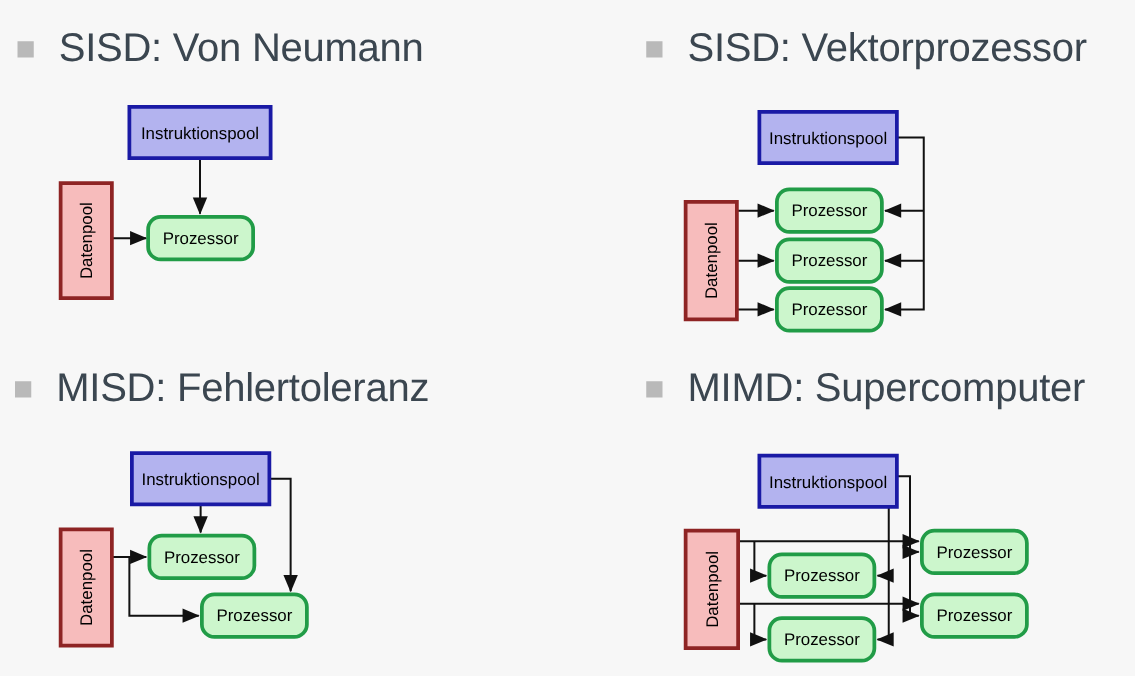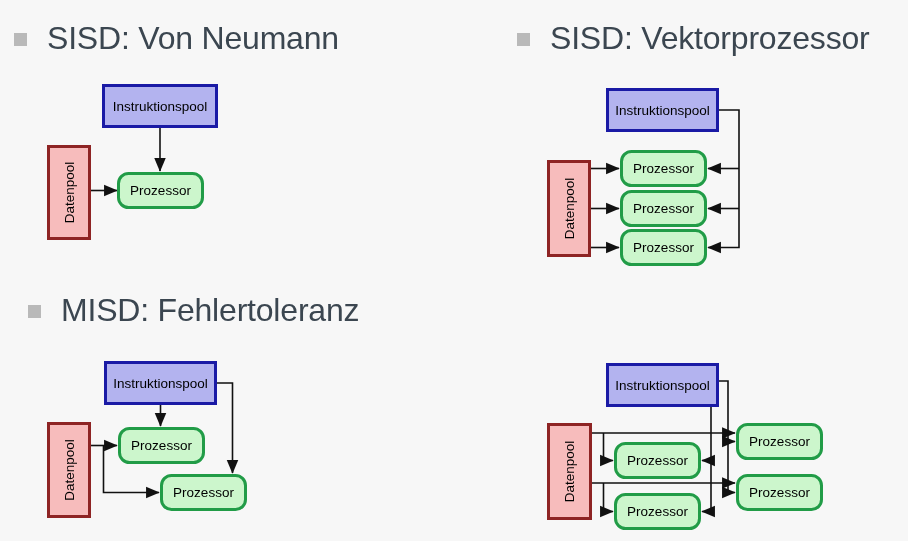--- a/index.html
+++ b/index.html
@@ -52,23 +52,27 @@
   </svg>
 
   <div class="quad-heading" style="left:14px; top:21px;">
     <span class="bullet"></span>
     <span>SISD: Von Neumann</span>
   </div>
   <div class="quad-heading" style="left:517px; top:21px;">
     <span class="bullet"></span>
     <span>SISD: Vektorprozessor</span>
   </div>
-  <div class="quad-heading" style="left:28px; top:293px;">
+  <div class="quad-heading" style="left:12px; top:293px;">
     <span class="bullet"></span>
     <span>MISD: Fehlertoleranz</span>
+  </div>
+  <div class="quad-heading" style="left:517px; top:293px;">
+    <span class="bullet"></span>
+    <span>MIMD: Supercomputer</span>
   </div>
 
   <svg class="diagram" style="left:40px; top:80px;" width="180" height="165" viewBox="0 0 180 165">
     <path class="edge" d="M 120 46.5 V 91" marker-end="url(#arrow)"></path>
     <path class="edge" d="M 50 110.5 H 77" marker-end="url(#arrow)"></path>
     <rect class="box-i" x="63.5" y="5.5" width="113" height="41"></rect>
     <text class="lbl" x="120" y="26.5">Instruktionspool</text>
     <rect class="box-d" x="8.5" y="66.5" width="41" height="92"></rect>
     <text class="lbl" x="29" y="112.5" transform="rotate(-90 29 112.5)">Datenpool</text>
     <rect class="box-p" x="78.5" y="93.5" width="84" height="34" rx="10"></rect>

